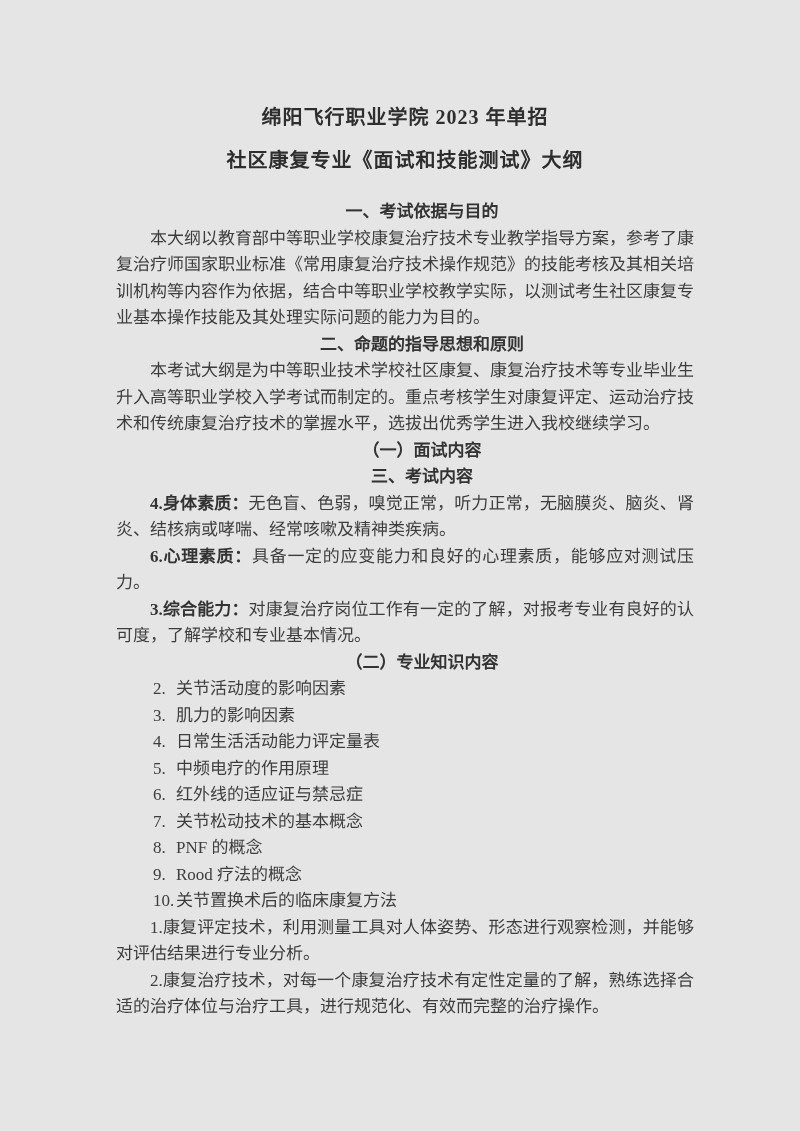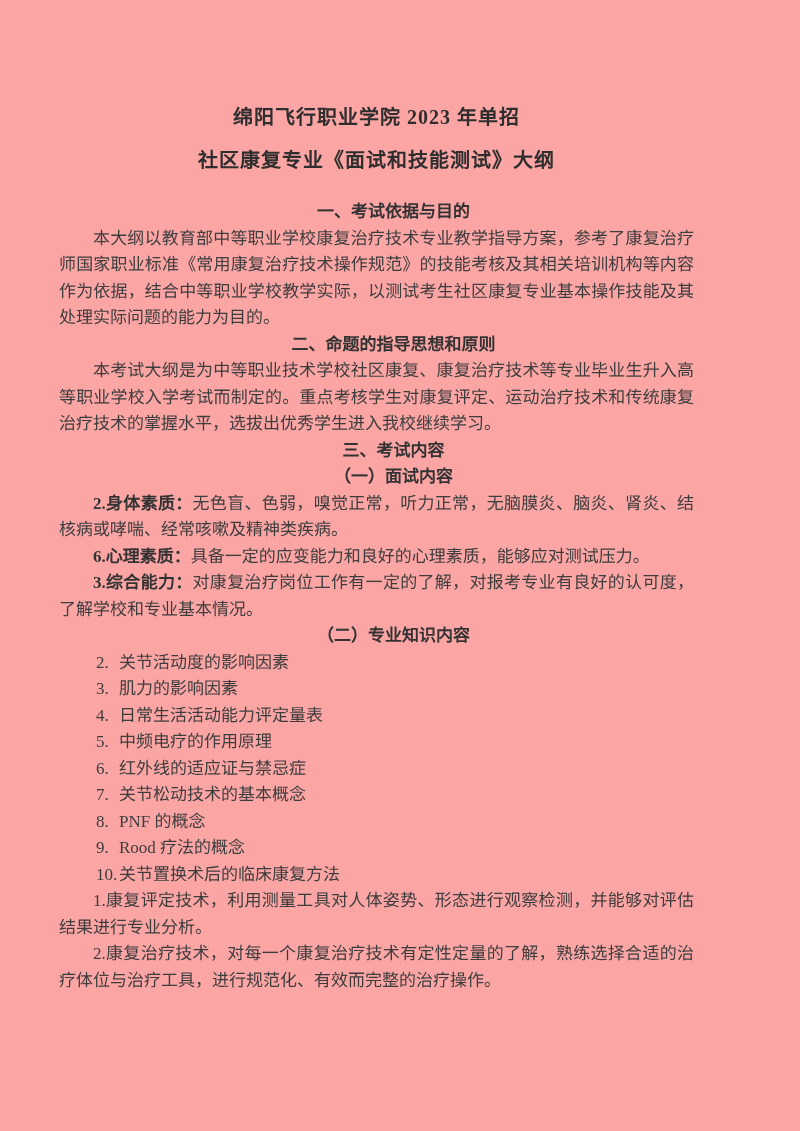--- a/index.html
+++ b/index.html
@@ -5,22 +5,22 @@
   html, body {
     margin: 0;
     padding: 0;
     background: #ffffff;
   }
   .page {
     position: relative;
     box-sizing: border-box;
     width: 800px;
     height: 1131px;
-    background: #fca5a5;
-    padding: 96px 106px 0 59px;
+    background: #e5e5e5;
+    padding: 96px 106px 0 116px;
     color: #3d3d3d;
     font-family: "Liberation Serif", "DejaVu Serif", serif;
     font-size: 17px;
   }
   .titles { margin-bottom: 17px; }
   .title-line {
     margin: 0;
     text-align: center;
     font-size: 20px;
     font-weight: bold;
@@ -59,25 +59,25 @@
     <p class="title-line">绵阳飞行职业学院 2023 年单招</p>
     <p class="title-line">社区康复专业《面试和技能测试》大纲</p>
   </div>
 
   <p class="hd">一、考试依据与目的</p>
   <p class="para">本大纲以教育部中等职业学校康复治疗技术专业教学指导方案，参考了康复治疗师国家职业标准《常用康复治疗技术操作规范》的技能考核及其相关培训机构等内容作为依据，结合中等职业学校教学实际，以测试考生社区康复专业基本操作技能及其处理实际问题的能力为目的。</p>
 
   <p class="hd">二、命题的指导思想和原则</p>
   <p class="para">本考试大纲是为中等职业技术学校社区康复、康复治疗技术等专业毕业生升入高等职业学校入学考试而制定的。重点考核学生对康复评定、运动治疗技术和传统康复治疗技术的掌握水平，选拔出优秀学生进入我校继续学习。</p>
 
+  <p class="hd">（一）面试内容</p>
+
   <p class="hd">三、考试内容</p>
 
-  <p class="hd">（一）面试内容</p>
-
-  <p class="para"><span class="run-label">2.身体素质：</span><span>无色盲、色弱，嗅觉正常，听力正常，无脑膜炎、脑炎、肾炎、结核病或哮喘、经常咳嗽及精神类疾病。</span></p>
+  <p class="para"><span class="run-label">4.身体素质：</span><span>无色盲、色弱，嗅觉正常，听力正常，无脑膜炎、脑炎、肾炎、结核病或哮喘、经常咳嗽及精神类疾病。</span></p>
 
   <p class="para"><span class="run-label">6.心理素质：</span><span>具备一定的应变能力和良好的心理素质，能够应对测试压力。</span></p>
 
   <p class="para"><span class="run-label">3.综合能力：</span><span>对康复治疗岗位工作有一定的了解，对报考专业有良好的认可度，了解学校和专业基本情况。</span></p>
 
   <p class="hd">（二）专业知识内容</p>
 
   <p class="li"><span class="num">2.</span><span>关节活动度的影响因素</span></p>
   <p class="li"><span class="num">3.</span><span>肌力的影响因素</span></p>
   <p class="li"><span class="num">4.</span><span>日常生活活动能力评定量表</span></p>

